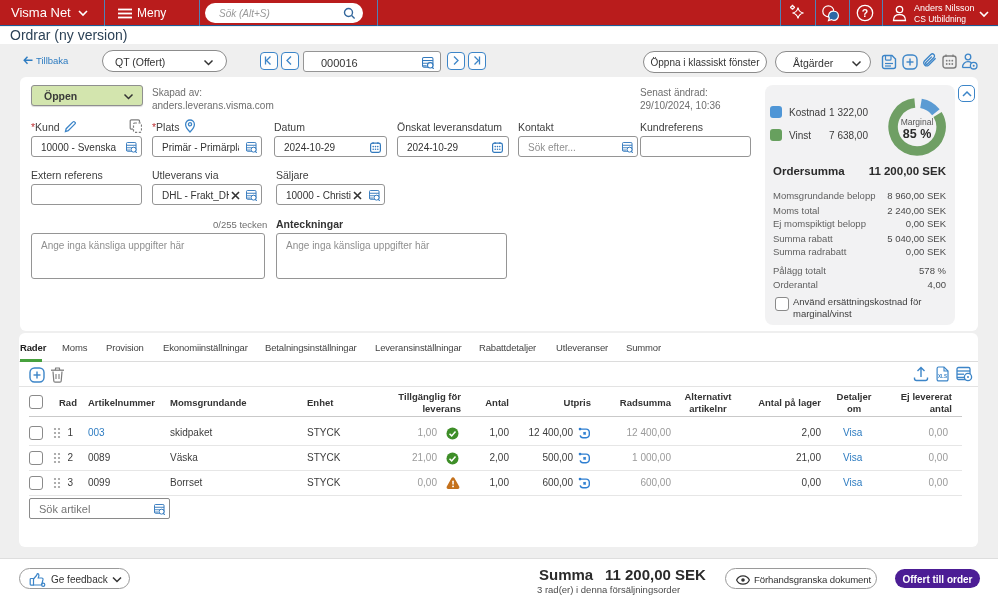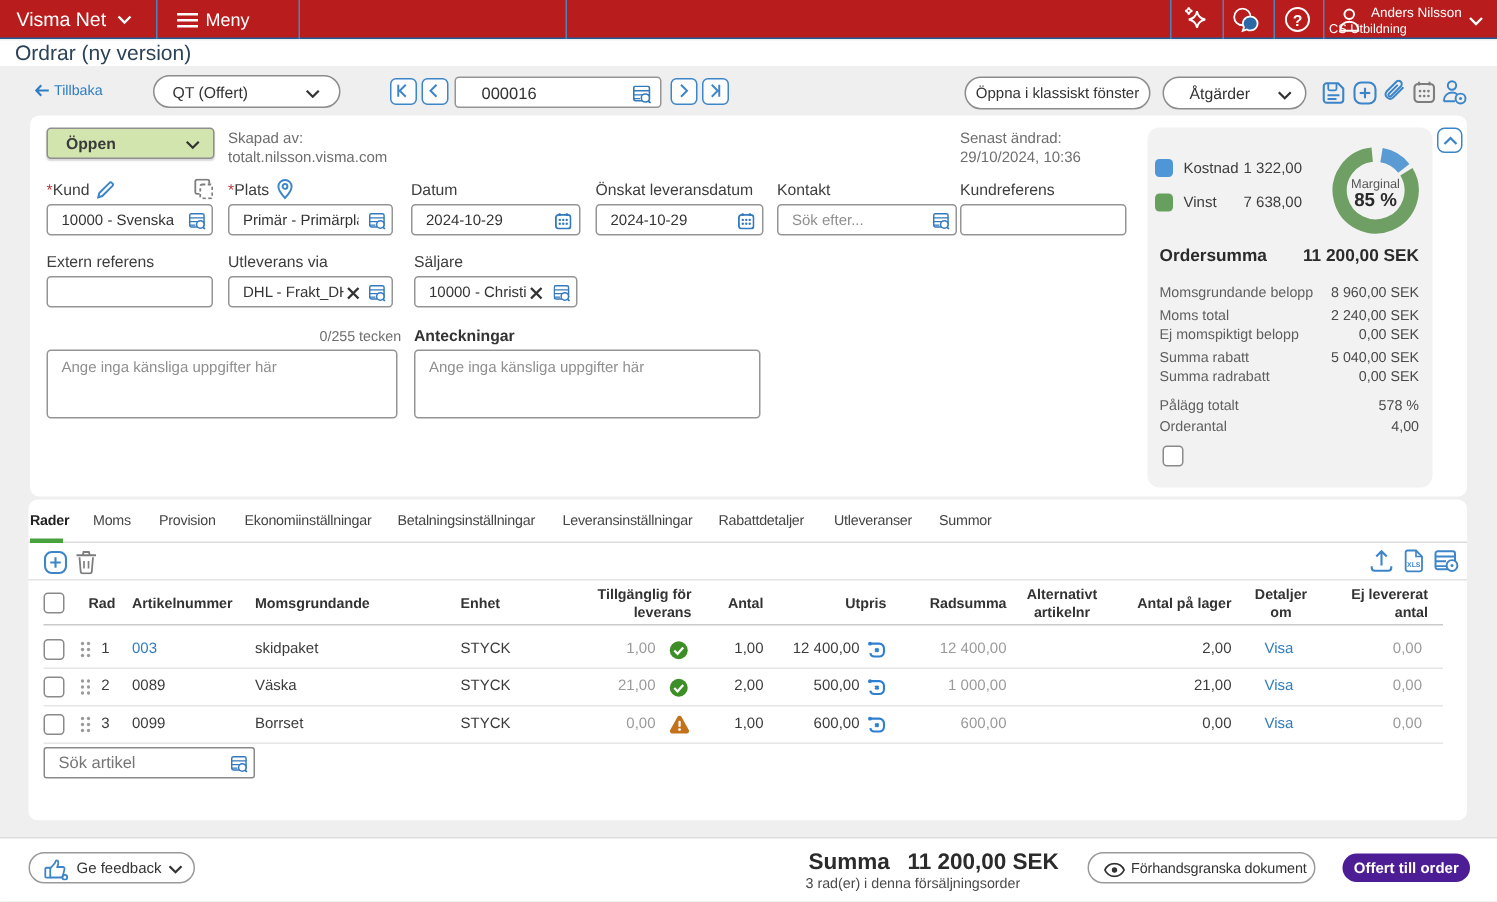--- a/index.html
+++ b/index.html
@@ -89,20 +89,27 @@
     </svg>
   <div class="sep" style="left:104px;"></div>
   <svg class="abs" style="left:118px;top:8px;" width="14" height="11">
       <g stroke="#fff" stroke-width="1.8">
         <line x1="0" y1="1.5" x2="14" y2="1.5"></line>
         <line x1="0" y1="5.5" x2="14" y2="5.5"></line>
         <line x1="0" y1="9.5" x2="14" y2="9.5"></line>
       </g>
     </svg>
   <span class="nbtxt abs" style="left:137px;top:6px;font-size:12px;">Meny</span>
+  <div class="abs" style="left:205px;top:3px;width:158px;height:20px;background:#fff;border-radius:10px;">
+    <span class="abs" style="left:14px;top:5px;font-size:10px;font-style:italic;color:#9a9a9a;">Sök (Alt+S)</span>
+    <svg class="abs" style="left:138px;top:4px;" width="13" height="13">
+        <circle cx="5.5" cy="5.5" r="4" fill="none" stroke="#33679c" stroke-width="1.4"></circle>
+        <line x1="8.6" y1="8.6" x2="11.6" y2="11.6" stroke="#33679c" stroke-width="1.4"></line>
+      </svg>
+  </div>
   <div class="sep" style="left:199px;"></div>
   <div class="sep" style="left:377px;"></div>
   <div class="sep" style="left:780px;"></div>
 
   <svg class="abs" style="left:788px;top:4px;" width="18" height="18" viewBox="0 0 18 18" fill="none" stroke="#fff" stroke-width="1.2">
     <path d="M10 3.5 C10.6 6.8 12.2 8.4 15.5 9 C12.2 9.6 10.6 11.2 10 14.5 C9.4 11.2 7.8 9.6 4.5 9 C7.8 8.4 9.4 6.8 10 3.5 Z"></path>
     <path d="M4.5 0.9 C4.8 2.3 5.5 3 6.9 3.3 C5.5 3.6 4.8 4.3 4.5 5.7 C4.2 4.3 3.5 3.6 2.1 3.3 C3.5 3 4.2 2.3 4.5 0.9 Z"></path>
   </svg>
   <div class="sep" style="left:815px;"></div>
 
@@ -116,21 +123,21 @@
     <circle cx="9" cy="9" r="7.7" stroke="#fff" stroke-width="1.3"></circle>
     <text x="9" y="13" font-size="10.5" font-weight="bold" fill="#fff" text-anchor="middle" font-family="Liberation Sans">?</text>
   </svg>
   <div class="sep" style="left:882px;"></div>
 
   <svg class="abs" style="left:890px;top:4px;" width="19" height="19" viewBox="0 0 19 19" fill="none" stroke="#fff" stroke-width="1.3">
     <circle cx="9.5" cy="5.5" r="3.2"></circle>
     <path d="M3.5 16.5 C3.5 12.5 6 10.5 9.5 10.5 C13 10.5 15.5 12.5 15.5 16.5 Z"></path>
   </svg>
   <span class="nbtxt abs" style="left:914px;top:3px;font-size:9px;">Anders Nilsson</span>
-  <span class="nbtxt abs" style="left:886px;top:13.5px;font-size:8.5px;">CS Utbildning</span>
+  <span class="nbtxt abs" style="left:914px;top:13.5px;font-size:8.5px;">CS Utbildning</span>
   <svg class="abs" style="left:979px;top:10px;" width="10" height="8">
       <polyline points="1,2 5,6 9,2" fill="none" stroke="#fff" stroke-width="1.6"></polyline>
     </svg>
 </div>
 
 <div id="titlebar">
     <span>Ordrar (ny version)</span>
   </div>
 
 <div id="toolbar">
@@ -222,21 +229,21 @@
 
 <div id="formcard"></div>
 
 <div class="abs" style="left:31px;top:85px;width:112px;height:21px;background:#d3e5ae;border:1px solid #8f8f8f;border-radius:3px;box-shadow:0 1px 1px rgba(0,0,0,0.15);">
   <span class="abs" style="left:12px;top:4px;font-size:10.5px;font-weight:bold;color:#3a3a3a;">Öppen</span>
   <svg class="abs" style="left:91px;top:7px;" width="11" height="8">
       <polyline points="1.5,1.5 5.5,5.5 9.5,1.5" fill="none" stroke="#333" stroke-width="1.5"></polyline>
     </svg>
 </div>
 <span class="abs" style="left:152px;top:87px;font-size:10px;color:#6e6e6e;">Skapad av:</span>
-<span class="abs" style="left:152px;top:100px;font-size:10px;color:#6e6e6e;">totalt.nilsson.visma.com</span>
+<span class="abs" style="left:152px;top:100px;font-size:10px;color:#6e6e6e;">anders.leverans.visma.com</span>
 <span class="abs" style="left:640px;top:87px;font-size:10px;color:#6e6e6e;">Senast ändrad:</span>
 <span class="abs" style="left:640px;top:100px;font-size:10px;color:#6e6e6e;">29/10/2024, 10:36</span>
 
 <span class="flabel" style="left:31px;top:121px;"><span class="red">*</span>Kund</span>
 <svg class="abs" style="left:64px;top:120px;" width="13" height="13" viewBox="0 0 13 13" fill="none" stroke="#3c85c8" stroke-width="1.3">
     <path d="M1.5 11.5 L2.2 8.7 L9 1.9 a1.1 1.1 0 0 1 1.6 0 l0.4 0.4 a1.1 1.1 0 0 1 0 1.6 L4.2 10.7 Z"></path>
   </svg>
 <svg class="abs" style="left:129px;top:119px;" width="13" height="14" viewBox="0 0 13 14" fill="none" stroke="#7d7d7d" stroke-width="1.2">
     <path d="M10.5 3.5 V2 a1.2 1.2 0 0 0 -1.2 -1.2 H2.4 A1.2 1.2 0 0 0 1.2 2 v7 a1.2 1.2 0 0 0 1.2 1.2 H4"></path>
     <rect x="4.5" y="4" width="8" height="9.3" rx="1.2" stroke-dasharray="2.2 1.6"></rect>
@@ -341,20 +348,21 @@
     <span class="sval" style="top:133px;">0,00 SEK</span>
   <span class="srow" style="left:8px;top:148px;">Summa rabatt</span>
     <span class="sval" style="top:148px;">5 040,00 SEK</span>
   <span class="srow" style="left:8px;top:161px;">Summa radrabatt</span>
     <span class="sval" style="top:161px;">0,00 SEK</span>
   <span class="srow" style="left:8px;top:180px;">Pålägg totalt</span>
     <span class="sval" style="top:180px;">578 %</span>
   <span class="srow" style="left:8px;top:194px;">Orderantal</span>
     <span class="sval" style="top:194px;">4,00</span>
   <div class="cb" style="left:10px;top:212px;"></div>
+  <span class="abs" style="left:28px;top:211px;font-size:9.5px;color:#3c3c3c;line-height:12px;">Använd ersättningskostnad för<br>marginal/vinst</span>
 </div>
 
 <div class="abs" style="left:958px;top:85px;width:17px;height:17px;border:1.5px solid #3c85c8;border-radius:5px;background:#fff;">
   <svg class="abs" style="left:3px;top:4px;" width="10" height="8">
       <polyline points="1,6 5,2 9,6" fill="none" stroke="#3c85c8" stroke-width="1.5"></polyline>
     </svg>
 </div>
 
 <div id="tablecard"></div>
 

